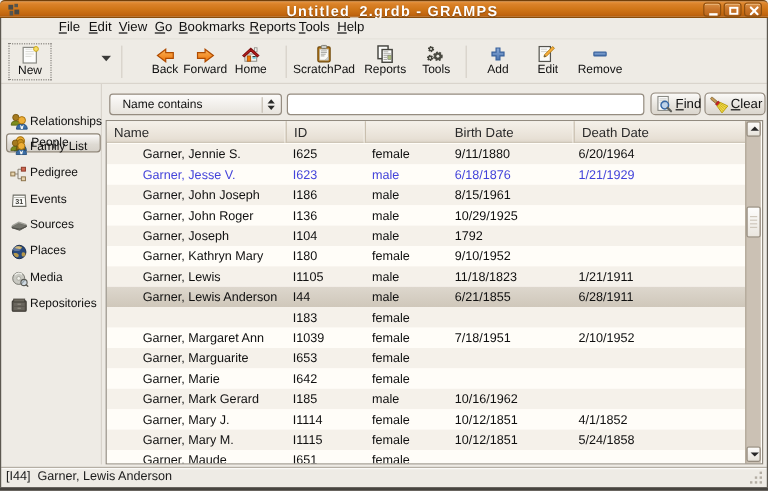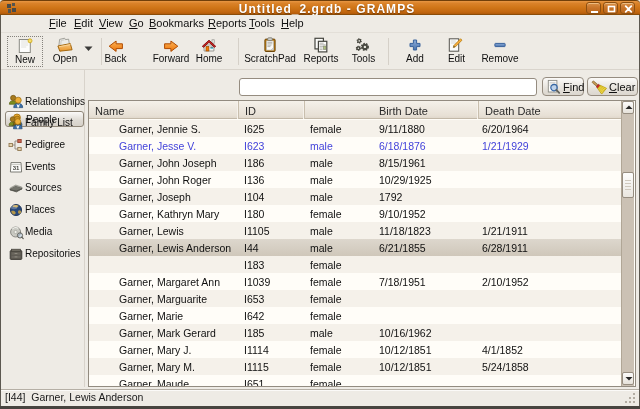--- a/index.html
+++ b/index.html
@@ -119,40 +119,25 @@
 
   <div id="toolbar">
     <div class="tbtn" id="tb-new">
         <svg class="ticon" width="16" height="16" viewBox="0 0 16 16">
           <rect x="2.3" y="1.5" width="11" height="13" fill="#fdfdfc" stroke="#8a8a84" stroke-width="1"></rect>
           <path d="M4.2 3 h6 M4.2 5 h7 M4.2 7 h7 M4.2 9 h5" stroke="#d9d9d4" stroke-width="0.8"></path>
           <circle cx="13" cy="2.8" r="2" fill="#f6dd6a" stroke="#caa50f" stroke-width="0.8"></circle>
         </svg>
         <span class="tlab">New</span>
       </div>
-    <div class="tbtn" style="left:46px; width:36px;">
-        <svg class="ticon" width="16" height="16" viewBox="0 0 16 16">
-          <defs>
-            <linearGradient id="fold" x1="0" y1="0" x2="0" y2="1">
-              <stop offset="0" stop-color="#f8c87e"></stop>
-              <stop offset="1" stop-color="#e9952a"></stop>
-            </linearGradient>
-          </defs>
-          <path d="M1.8 9.2 L2.6 2.4 L7.6 1.2 L8.4 2.6 L11.6 2.2 L12.4 7.4 Z" fill="#ecece8" stroke="#8f8f88" stroke-width="0.8"></path>
-          <path d="M3.6 8.6 L4.2 3.4 L7.4 2.8" stroke="#bcbcb6" fill="none" stroke-width="0.7"></path>
-          <path d="M0.9 9.0 L13.3 6.6 L15.1 12.8 L2.8 14.2 Z" fill="url(#fold)" stroke="#9c5f02" stroke-width="0.9"></path>
-          <path d="M2 9.7 L13.6 7.5" stroke="#fbdca8" stroke-width="0.8" fill="none"></path>
-        </svg>
-        <span class="tlab">Open</span>
-      </div>
     <svg style="position:absolute; left:83px; top:13px;" width="9" height="6">
         <path d="M0.5 0.5 h8 l-4 4.5 z" fill="#3a3a38"></path>
       </svg>
     <div class="tsep" style="left:100px"></div>
-    <div class="tbtn" id="tb-back" style="left:94px; width:41px;">
+    <div class="tbtn" id="tb-back" style="left:116px; width:41px;">
         <svg class="ticon" width="16" height="16" viewBox="0 0 16 16">
           <defs>
             <linearGradient id="og" x1="0" y1="0" x2="0" y2="1">
               <stop offset="0" stop-color="#fcb459"></stop>
               <stop offset="1" stop-color="#ed7408"></stop>
             </linearGradient>
           </defs>
           <path d="M1.2 9.2 L8.1 4.0 V6.8 H14.4 V11.6 H8.1 V14.4 Z" fill="url(#og)" stroke="#af4b00" stroke-width="1"></path>
         </svg>
         <span class="tlab">Back</span>
@@ -331,20 +316,28 @@
           <rect x="3.6" y="6.4" width="8.8" height="2.4" fill="#6a665e"></rect>
           <rect x="6.6" y="7" width="2.8" height="1" fill="#8f8b80"></rect>
           <rect x="3.6" y="9.8" width="8.8" height="2.4" fill="#6a665e"></rect>
           <rect x="6.6" y="10.4" width="2.8" height="1" fill="#8f8b80"></rect>
         </svg>
         <span class="slab">Repositories</span>
       </div>
   </div>
 
   <div id="content">
+    <div id="combo">
+        <span class="ctext">Name contains</span>
+        <div class="csep"></div>
+      <svg style="position:absolute; right:4px; top:3px;" width="8" height="11">
+        <path d="M1 4.2 L4 0.8 L7 4.2 Z" fill="#2a2a28"></path>
+          <path d="M1 6.2 L4 9.6 L7 6.2 Z" fill="#2a2a28"></path>
+      </svg>
+    </div>
     <div id="entry"></div>
     <div class="fbtn" id="btn-find">
         <svg width="16" height="16" viewBox="0 0 16 16">
           <rect x="2.3" y="1.4" width="8.6" height="11.6" fill="#fdfdfc" stroke="#8a8a84" stroke-width="0.9"></rect>
           <path d="M3.6 3.4 h6 M3.6 5 h6 M3.6 6.6 h5" stroke="#c2c2bc" stroke-width="0.7"></path>
           <circle cx="8" cy="8.6" r="3.2" fill="rgba(130,170,215,.5)" stroke="#3465a4" stroke-width="1.2"></circle>
           <path d="M10.3 10.9 L13.2 13.8" stroke="#62625c" stroke-width="1.8" stroke-linecap="round"></path>
         </svg>
         <span class="flab"><u>F</u>ind</span>
       </div>

